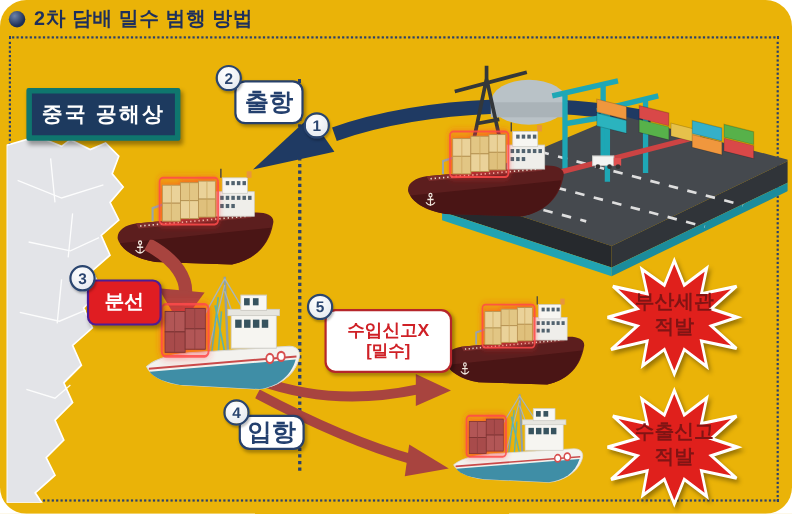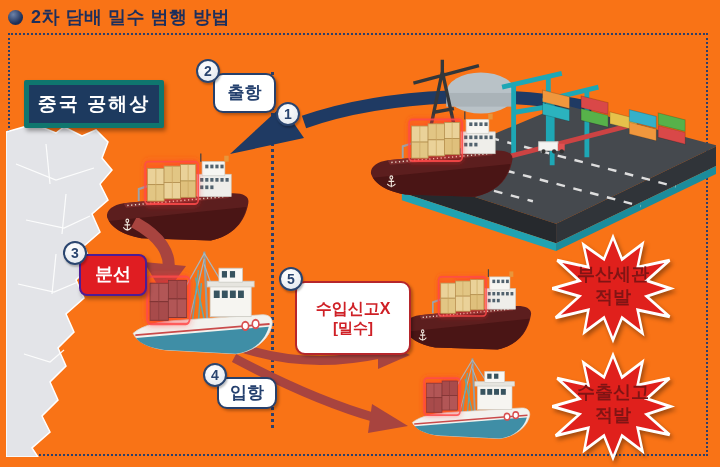--- a/index.html
+++ b/index.html
@@ -1,17 +1,17 @@
 <!DOCTYPE html>
 <html><head>
 <meta charset="utf-8">
 <style>
   html,body{margin:0;padding:0;background:#ffffff;}
   body{font-family:"Liberation Sans", sans-serif;}
-  .stage{position:relative;width:720px;height:467px;background:#f97316;overflow:hidden;}
+  .stage{position:relative;width:720px;height:467px;background:#eab308;overflow:hidden;border-radius:24px;}
   .abs{position:absolute;}
 
   
   .title-row{position:absolute;left:8px;top:2px;height:30px;display:flex;align-items:center;}
   .title-bullet{width:15px;height:15px;border-radius:50%;
     background:radial-gradient(circle at 35% 30%, #6d82a8, #1c2f58 65%);margin-right:8px;}
   .title-text{font-size:18px;font-weight:800;color:#1d2f5c;letter-spacing:0.5px;}
 
   
   .frame{position:absolute;left:8px;top:33px;width:700px;height:423px;
@@ -31,21 +31,21 @@
   
   .step-circle{position:absolute;width:24px;height:24px;border-radius:50%;
     background:radial-gradient(circle at 40% 30%, #ffffff, #e9edf2 70%);
     border:2px solid #2a456f;color:#2a456f;font-size:14px;font-weight:700;
     display:flex;align-items:center;justify-content:center;z-index:6;
     box-shadow:1px 2px 2px rgba(0,0,0,0.25);box-sizing:border-box;}
 
   
   .step-box{position:absolute;display:flex;flex-direction:column;align-items:center;justify-content:center;
     background:#ffffff;border:2.5px solid #27406b;border-radius:10px;color:#24406e;
-    font-weight:800;font-size:17px;z-index:5;box-sizing:border-box;
+    font-weight:800;font-size:22px;z-index:5;box-sizing:border-box;
     box-shadow:2px 2px 3px rgba(0,0,0,0.28);line-height:1.2;}
   .step-box.red-fill{background:#e01d22;border:2px solid #4c1d95;color:#ffffff;
     font-size:18px;border-radius:8px;box-shadow:2px 3px 4px rgba(0,0,0,0.35);}
   .step-box.red-outline{border:2.5px solid #b6262b;color:#cf2026;font-size:16px;border-radius:10px;}
   .step-box .l2{font-size:15px;text-align:right;}
 
   
   .burst{position:absolute;width:128px;height:112px;}
   .burst svg{position:absolute;left:0;top:0;filter:drop-shadow(2px 3px 2px rgba(0,0,0,0.35));}
   .burst-text{position:absolute;left:0;right:0;top:30px;text-align:center;
@@ -260,21 +260,21 @@
 
   <div class="step-circle" style="left:196px;top:59px;">2</div>
   <div class="step-box" style="left:213px;top:73px;width:63px;height:40px;">출항</div>
 
   <div class="step-circle" style="left:276px;top:102px;">1</div>
 
   <div class="step-circle" style="left:63px;top:241px;">3</div>
   <div class="step-box red-fill" style="left:79px;top:254px;width:68px;height:42px;">분선</div>
 
   <div class="step-circle" style="left:279px;top:267px;">5</div>
-  <div class="step-box red-outline" style="left:295px;top:281px;width:116px;height:74px;">
+  <div class="step-box red-outline" style="left:295px;top:281px;width:116px;height:58px;">
     <span>수입신고X</span>
     <span class="l2">[밀수]</span>
   </div>
 
   <div class="step-circle" style="left:203px;top:363px;">4</div>
   <div class="step-box" style="left:217px;top:377px;width:60px;height:32px;">입항</div>
 
   <div class="burst" style="left:549px;top:233px;">
     <svg width="128" height="112" viewBox="0 0 156 115" preserveAspectRatio="none">
       <polygon points="148,57 119,49 147,28 108,35 114,11 89,27 78,4 67,27 42,12 48,35 10,28 37,49 4,57 37,65 8,87 48,79 43,102 67,87 78,110 89,87 114,103 108,79 147,86 119,65" fill="#e0201c" stroke="#ffffff" stroke-width="3"></polygon>

